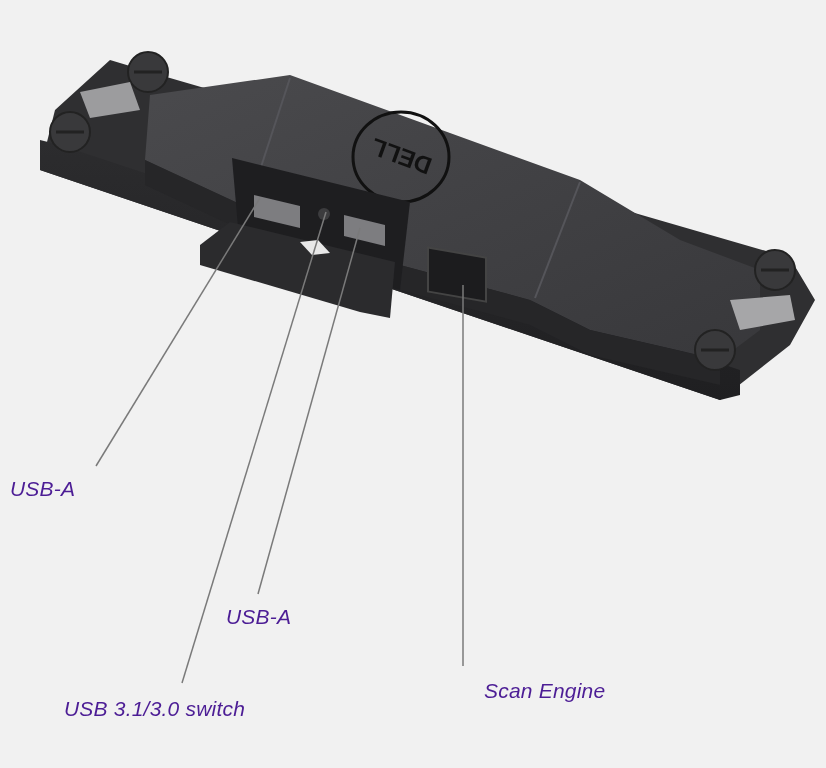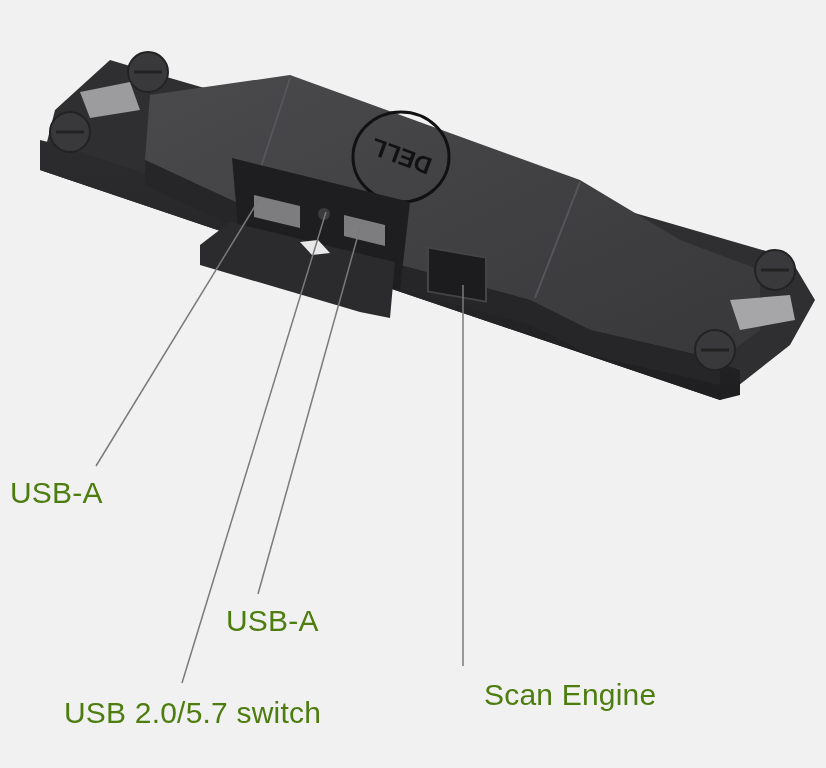--- a/index.html
+++ b/index.html
@@ -5,25 +5,26 @@
   html, body { margin: 0; padding: 0; }
   body {
     width: 826px; height: 768px; overflow: hidden;
     background: #f1f1f1;
     font-family: "Liberation Sans", "DejaVu Sans", sans-serif;
     position: relative;
   }
   #diagram { position: absolute; left: 0; top: 0; width: 826px; height: 768px; }
   .label {
     position: absolute;
-    font-size: 30px;
-    color: #4d7c0f;
+    font-size: 21px;
+    color: #4c1d95;
     letter-spacing: 0.2px;
     white-space: nowrap;
     line-height: 1;
+    font-style: italic;
   }
 </style>
 </head>
 <body>
 
 <div id="diagram">
   <svg width="826" height="768" viewBox="0 0 826 768">
     <defs>
       <linearGradient id="topGrad" x1="0" y1="0" x2="1" y2="1">
         <stop offset="0" stop-color="#4a4a4d"></stop>
@@ -84,15 +85,15 @@
     <g stroke="#7a7a7a" stroke-width="1.5">
       <line x1="96" y1="466" x2="260" y2="198"></line>
       <line x1="258" y1="594" x2="360" y2="228"></line>
       <line x1="182" y1="683" x2="326" y2="212"></line>
       <line x1="463" y1="666" x2="463" y2="285"></line>
     </g>
   </svg>
 
   <div class="label" style="left:10px; top:478px;">USB-A</div>
   <div class="label" style="left:226px; top:606px;">USB-A</div>
-  <div class="label" style="left:64px; top:698px;">USB 2.0/5.7 switch</div>
+  <div class="label" style="left:64px; top:698px;">USB 3.1/3.0 switch</div>
   <div class="label" style="left:484px; top:680px;">Scan Engine</div>
 </div>
 
 </body></html>

